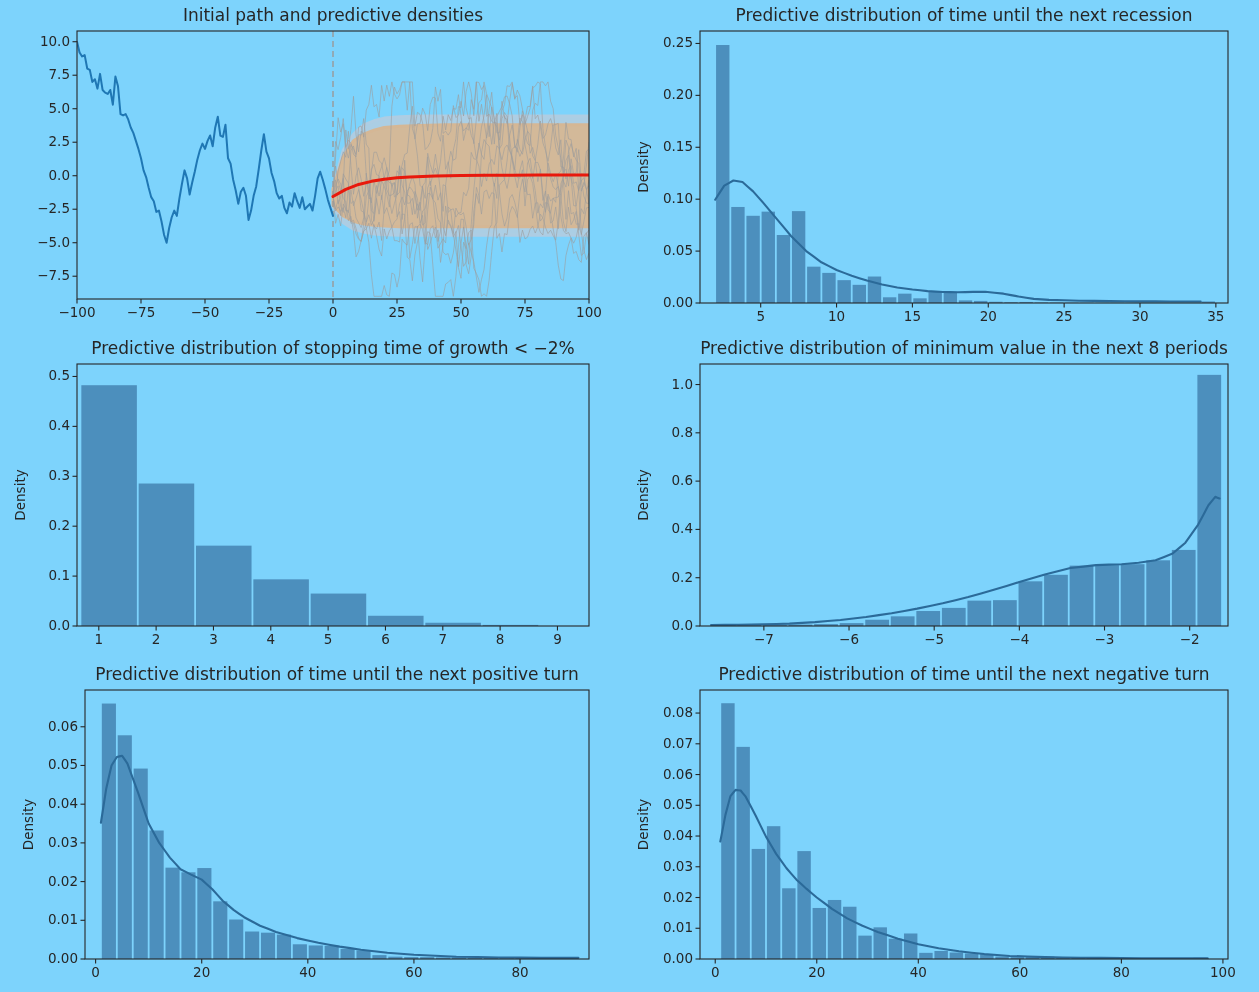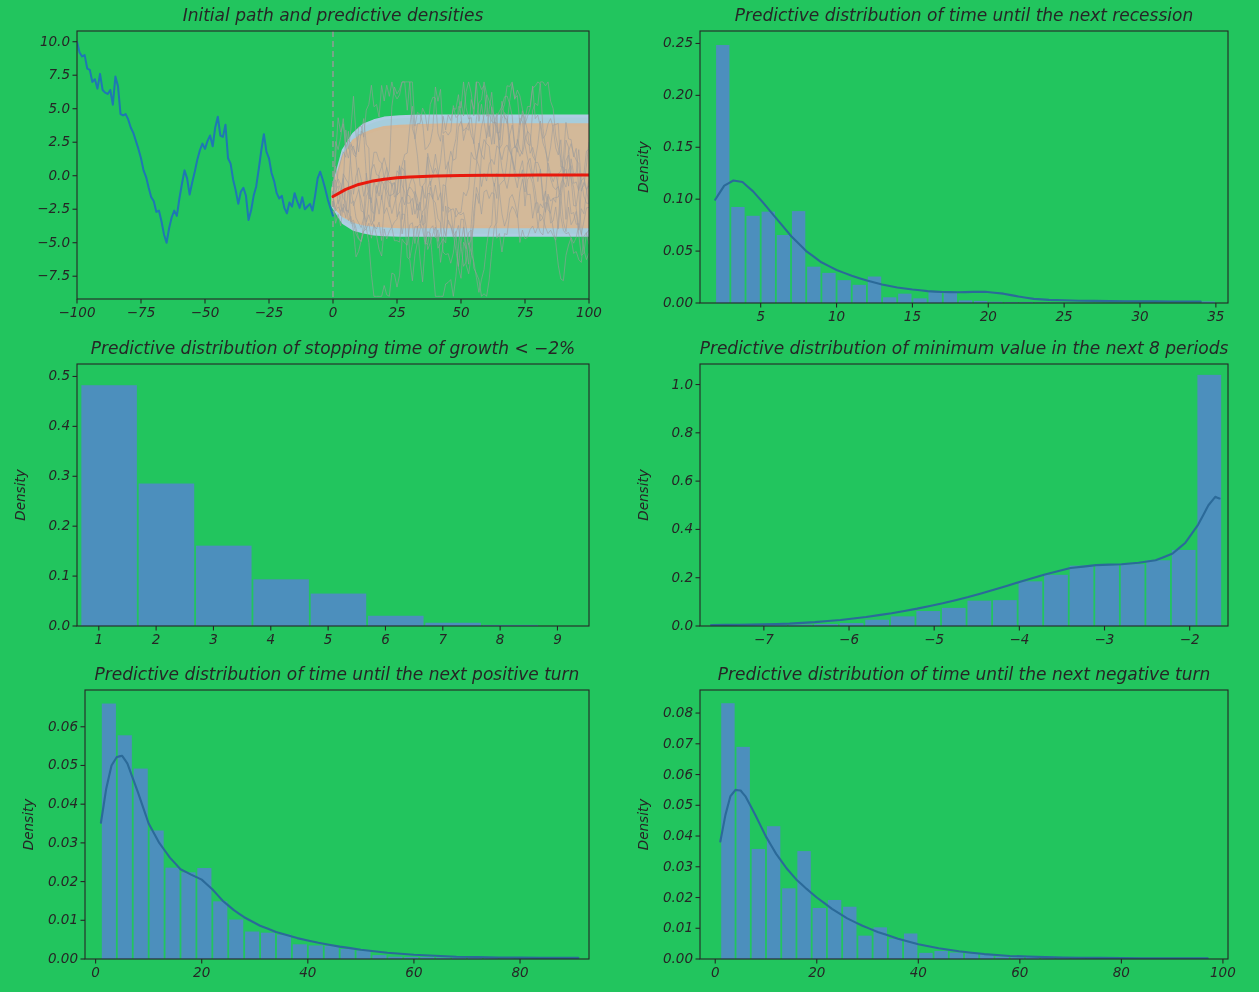--- a/index.html
+++ b/index.html
@@ -1,17 +1,17 @@
 <!DOCTYPE html>
 <html><head>
 <meta charset="utf-8">
 <style>
   html,body{margin:0;padding:0;background:#ffffff;}
   body{width:1259px;height:992px;font-family:"DejaVu Sans","Liberation Sans",sans-serif;color:#262626;overflow:hidden;}
-  #figure{position:relative;width:1259px;height:992px;background:#22c55e;font-style:italic;}
+  #figure{position:relative;width:1259px;height:992px;background:#7dd3fc;}
   .ptitle{font-size:17px;fill:#262626;text-anchor:middle;font-family:"DejaVu Sans","Liberation Sans",sans-serif;}
   .tick{font-size:13.5px;fill:#262626;font-family:"DejaVu Sans","Liberation Sans",sans-serif;}
   .tick.x{text-anchor:middle;dominant-baseline:hanging;}
   .tick.y{text-anchor:end;dominant-baseline:middle;}
   .axlabel{font-size:13.5px;fill:#262626;text-anchor:middle;font-family:"DejaVu Sans","Liberation Sans",sans-serif;}
   .spine{fill:none;stroke:#262626;stroke-width:1.1;}
   .tickmark{stroke:#262626;stroke-width:1.1;}
 </style>
 </head>
 <body>

